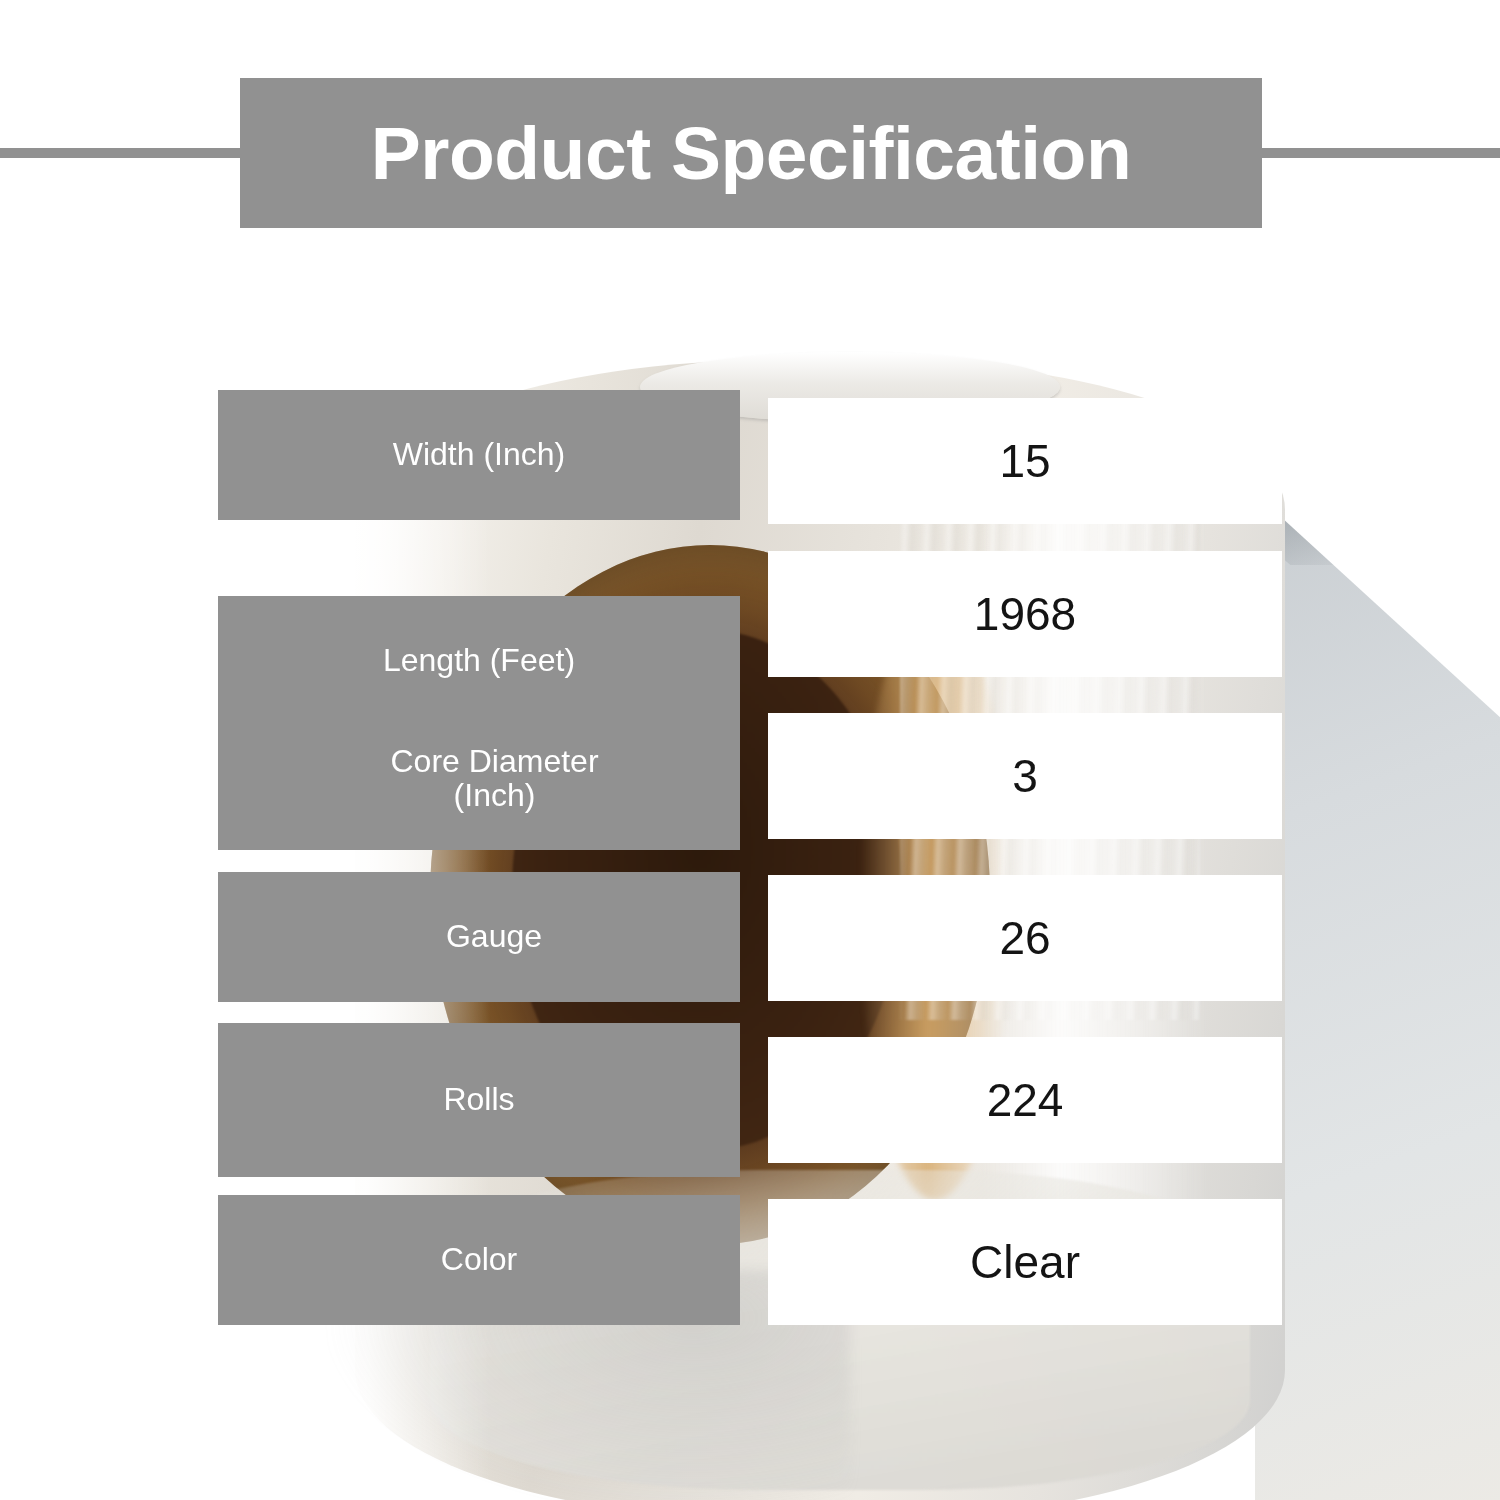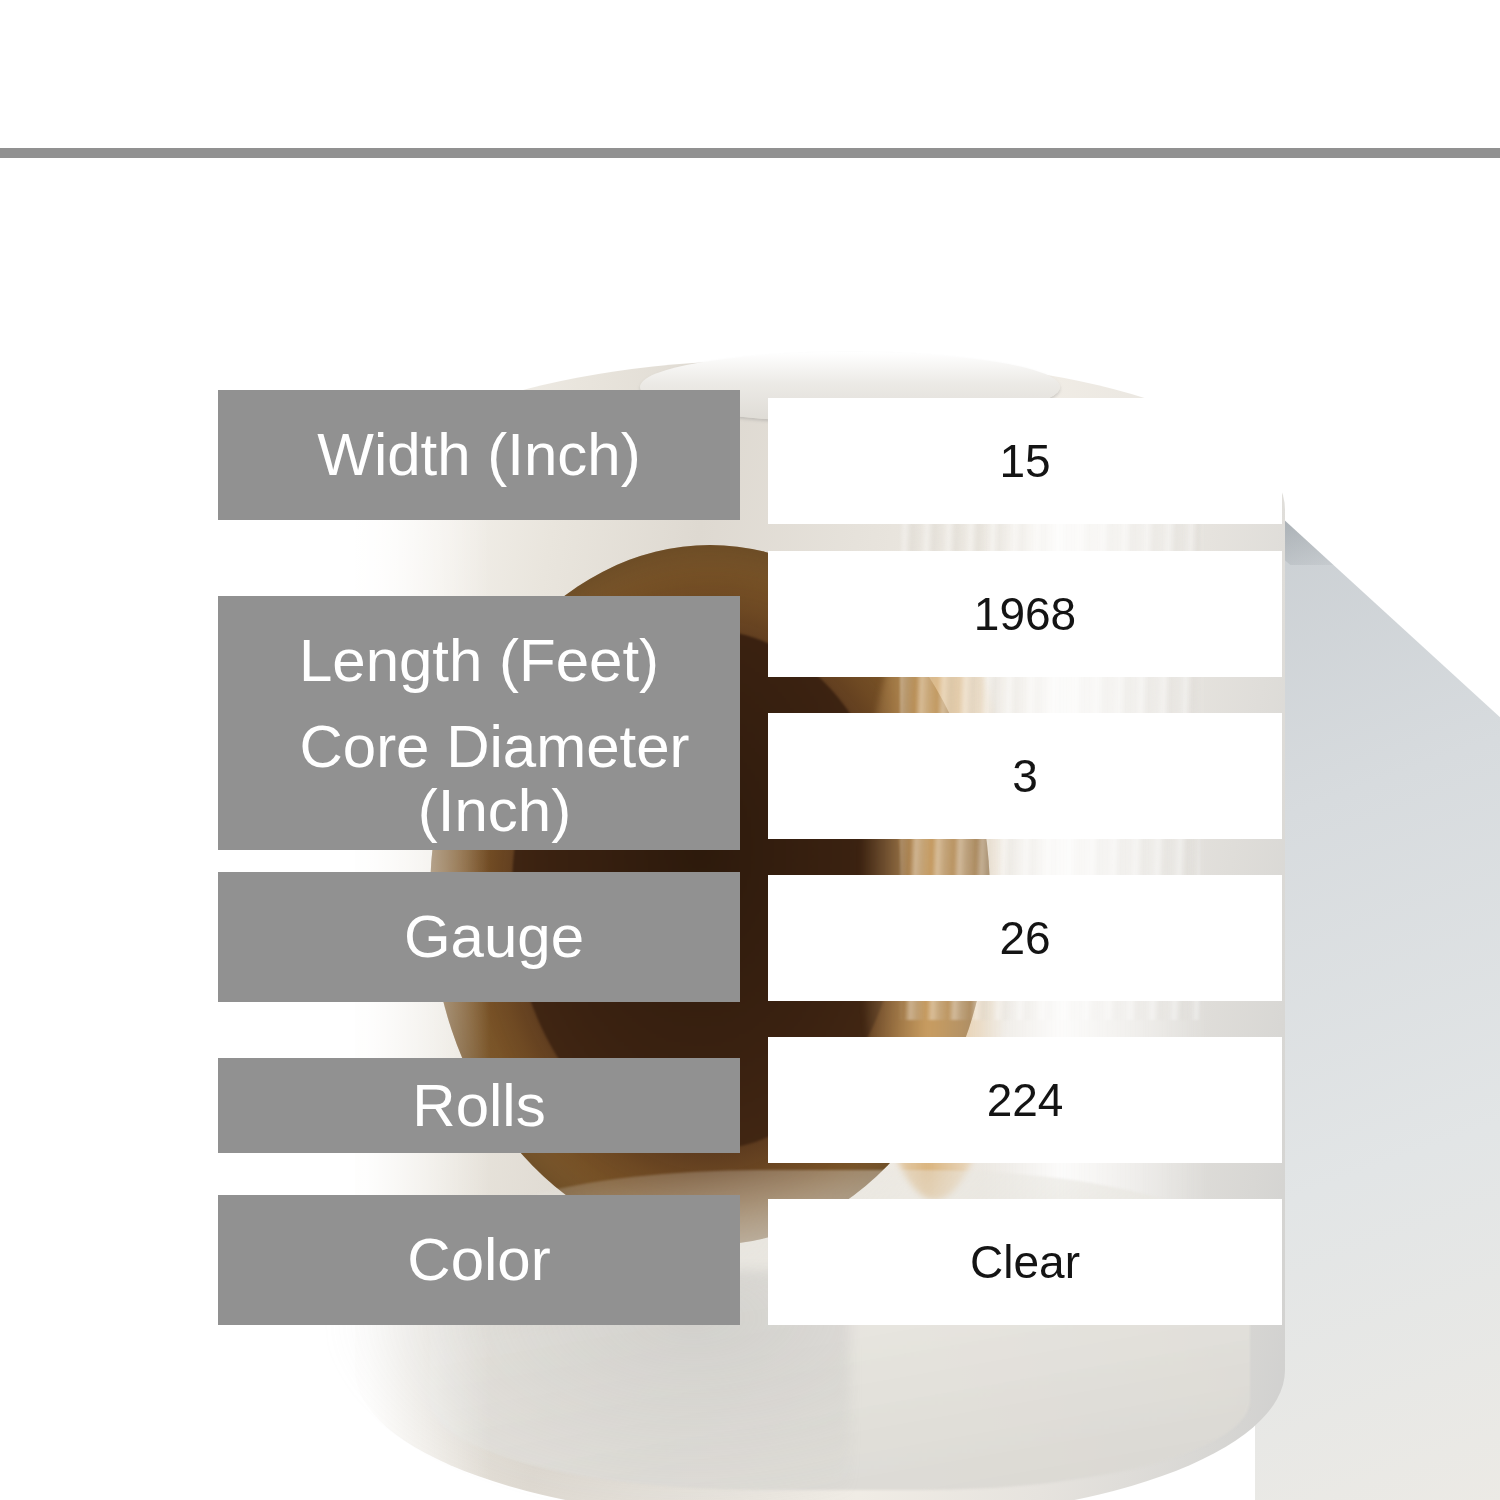--- a/index.html
+++ b/index.html
@@ -209,21 +209,21 @@
   }
   .label-cell {
     position: absolute;
     left: 218px;
     background: #919191;
     color: #ffffff;
     display: flex;
     align-items: center;
     justify-content: center;
     text-align: center;
-    font-size: 60px;
+    font-size: 32px;
     line-height: 1.06;
     width: 522px;
     box-sizing: border-box;
     padding: 0 14px;
   }
   .value-cell {
     position: absolute;
     left: 768px;
     background: #ffffff;
     color: #141414;
@@ -257,20 +257,23 @@
     <div class="core-hole"></div>
     <div class="core-rim-light"></div>
     <div class="roll-streak"></div>
     <div class="roll-highlight"></div>
     <div class="roll-sheen-lower"></div>
     <div class="roll-left-fade"></div>
     <div class="roll-bottom-shadow"></div>
   </div>
 
   <div class="title-rule"></div>
+  <div class="title-banner">
+    <div class="title-text">Product Specification</div>
+  </div>
 
   <div class="spec-table">
 
     <div class="spec-row">
       <div class="label-cell" style="top:390px;height:130px;">
         <span class="cell-text">Width (Inch)</span>
       </div>
       <div class="value-cell" style="top:398px;height:126px;">
         <span class="cell-text">15</span>
       </div>
@@ -298,21 +301,21 @@
     <div class="spec-row">
       <div class="label-cell" style="top:872px;height:130px;padding-left:44px;">
         <span class="cell-text">Gauge</span>
       </div>
       <div class="value-cell" style="top:875px;height:126px;">
         <span class="cell-text">26</span>
       </div>
     </div>
 
     <div class="spec-row">
-      <div class="label-cell" style="top:1058px;height:95px;">
+      <div class="label-cell" style="top:1023px;height:154px;">
         <span class="cell-text">Rolls</span>
       </div>
       <div class="value-cell" style="top:1037px;height:126px;">
         <span class="cell-text">224</span>
       </div>
     </div>
 
     <div class="spec-row">
       <div class="label-cell" style="top:1195px;height:130px;">
         <span class="cell-text">Color</span>

